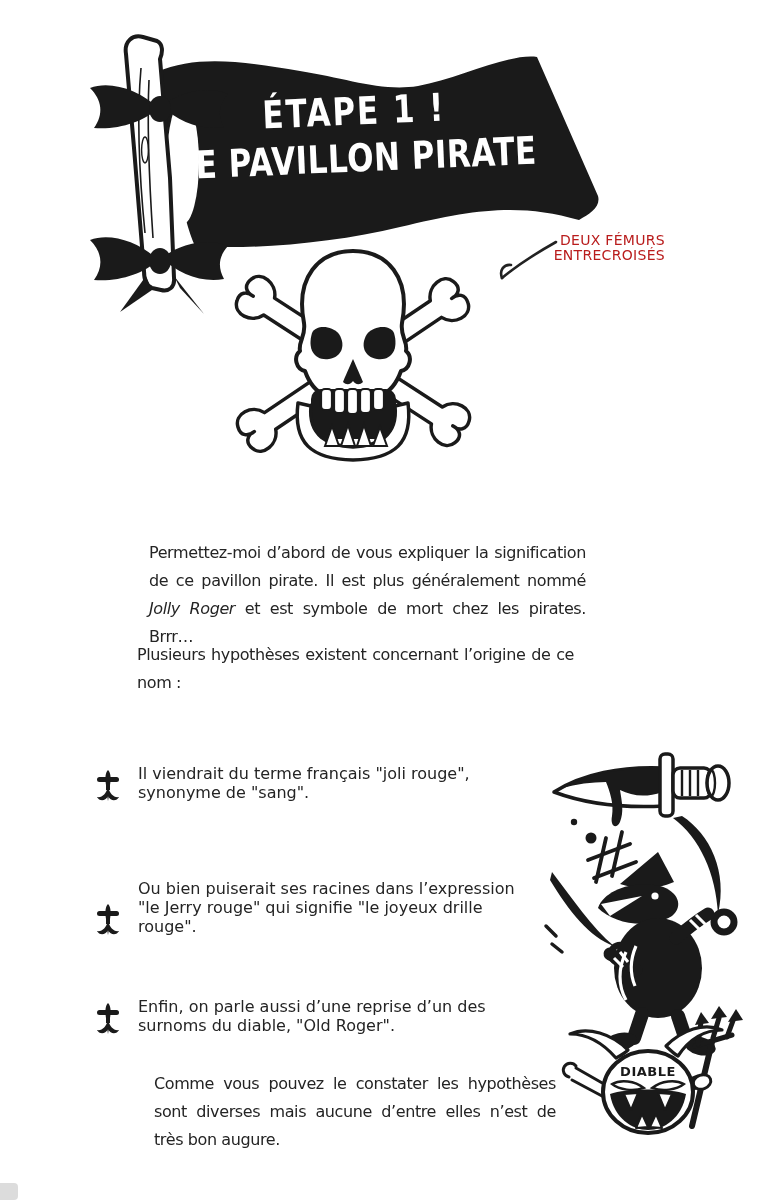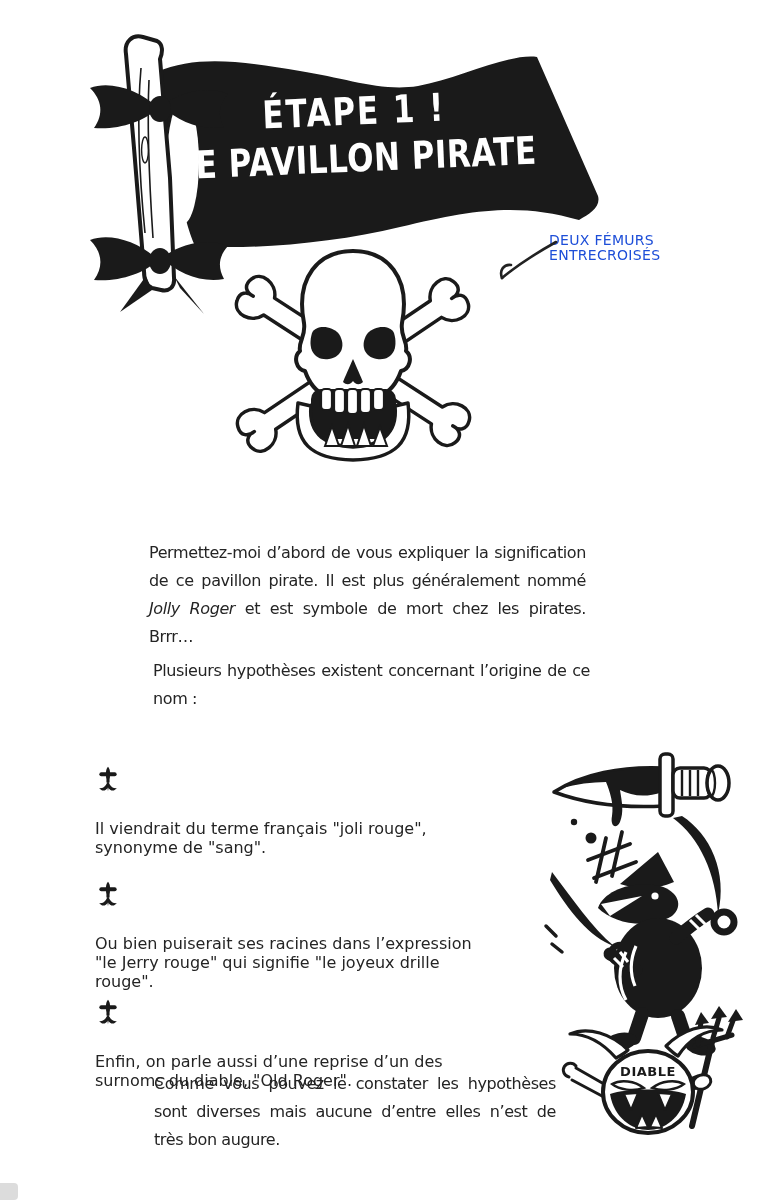--- a/index.html
+++ b/index.html
@@ -14,35 +14,35 @@
   
   .banner-text{
     left:145px;top:96px;width:420px;text-align:center;color:#ffffff;
     transform:rotate(-2.5deg);font-weight:bold;line-height:1;
   }
   .banner-l1{font-size:31px;letter-spacing:2px;transform:scaleY(1.24);transform-origin:center;}
   .banner-l2{font-size:31px;letter-spacing:0.5px;margin-top:16px;transform:scaleY(1.24);transform-origin:center;}
 
   
   .annotation{
-    left:549px;top:233px;width:116px;text-align:left;
-    font-size:14px;line-height:15px;letter-spacing:0.3px;color:#1d4ed8;font-weight:500;
+    left:549px;top:233px;width:116px;text-align:right;
+    font-size:14px;line-height:15px;letter-spacing:0.3px;color:#b91c1c;font-weight:500;
   }
 
   
   .copy{
     font-size:16px;line-height:28px;letter-spacing:-0.4px;
     text-align:justify;color:#242424;
   }
   .copy i{font-style:italic;}
   .p1{left:137px;top:527px;width:437px;}
   .p2{left:137px;top:641px;width:437px;}
   .conclusion{left:138px;top:1054px;width:402px;}
 
-  .bullet{left:95px;width:420px;display:flex;align-items:flex-start;gap:27px;flex-direction:column;}
+  .bullet{left:95px;width:420px;display:flex;align-items:flex-end;gap:17px;}
   .bullet .fleur{flex:0 0 26px;margin-top:2px;}
   .bullet .txt{width:377px;}
   .b1{top:764px;}
   .b2{top:879px;}
   .b3{top:997px;}
 
   .corner-smudge{
     left:0;top:1183px;width:18px;height:17px;background:#c9c9c9;
     border-radius:0 4px 4px 0;opacity:.65;
   }
@@ -141,21 +141,21 @@
   </div>
   <svg class="abs" style="left:490px;top:238px;" width="70" height="50" viewBox="0 0 70 50">
     <path d="M66,4 C50,13 30,25 12,40" fill="none" stroke="#222222" stroke-width="2.6" stroke-linecap="round"></path>
     <path d="M12,40 C9,32 14,26 21,27" fill="none" stroke="#222222" stroke-width="2.6" stroke-linecap="round"></path>
   </svg>
 
   <p class="abs copy p1" style="margin:12px;">
     <span>Permettez-moi d’abord de vous expliquer la signification de ce pavillon pirate. Il est plus généralement nommé </span><i>Jolly Roger</i><span> et est symbole de mort chez les pirates. Brrr…</span>
   </p>
 
-  <p class="abs copy p2" style="margin:16px;">Plusieurs hypothèses existent concernant l’origine de ce nom :</p>
+  <p class="abs copy p2" style="margin:0;">Plusieurs hypothèses existent concernant l’origine de ce nom :</p>
 
   <div class="abs bullet b1">
     <svg class="fleur" width="26" height="33" viewBox="0 0 26 33" fill="#1a1a1a">
       <rect x="2" y="8" width="22" height="5" rx="2.5"></rect>
       <path d="M13,1 C16,4 16,10 15,16 L11,16 C10,10 10,4 13,1 Z"></path>
       <rect x="11" y="8" width="4" height="13"></rect>
       <path d="M13,18 C11,25 7,29 2,28 C4,32 10,33 13,27 C16,33 22,32 24,28 C19,29 15,25 13,18 Z"></path>
       <path d="M12,26 L13,32 L14,26 Z"></path>
     </svg>
     <div class="txt">Il viendrait du terme français "joli rouge", synonyme de "sang".</div>

